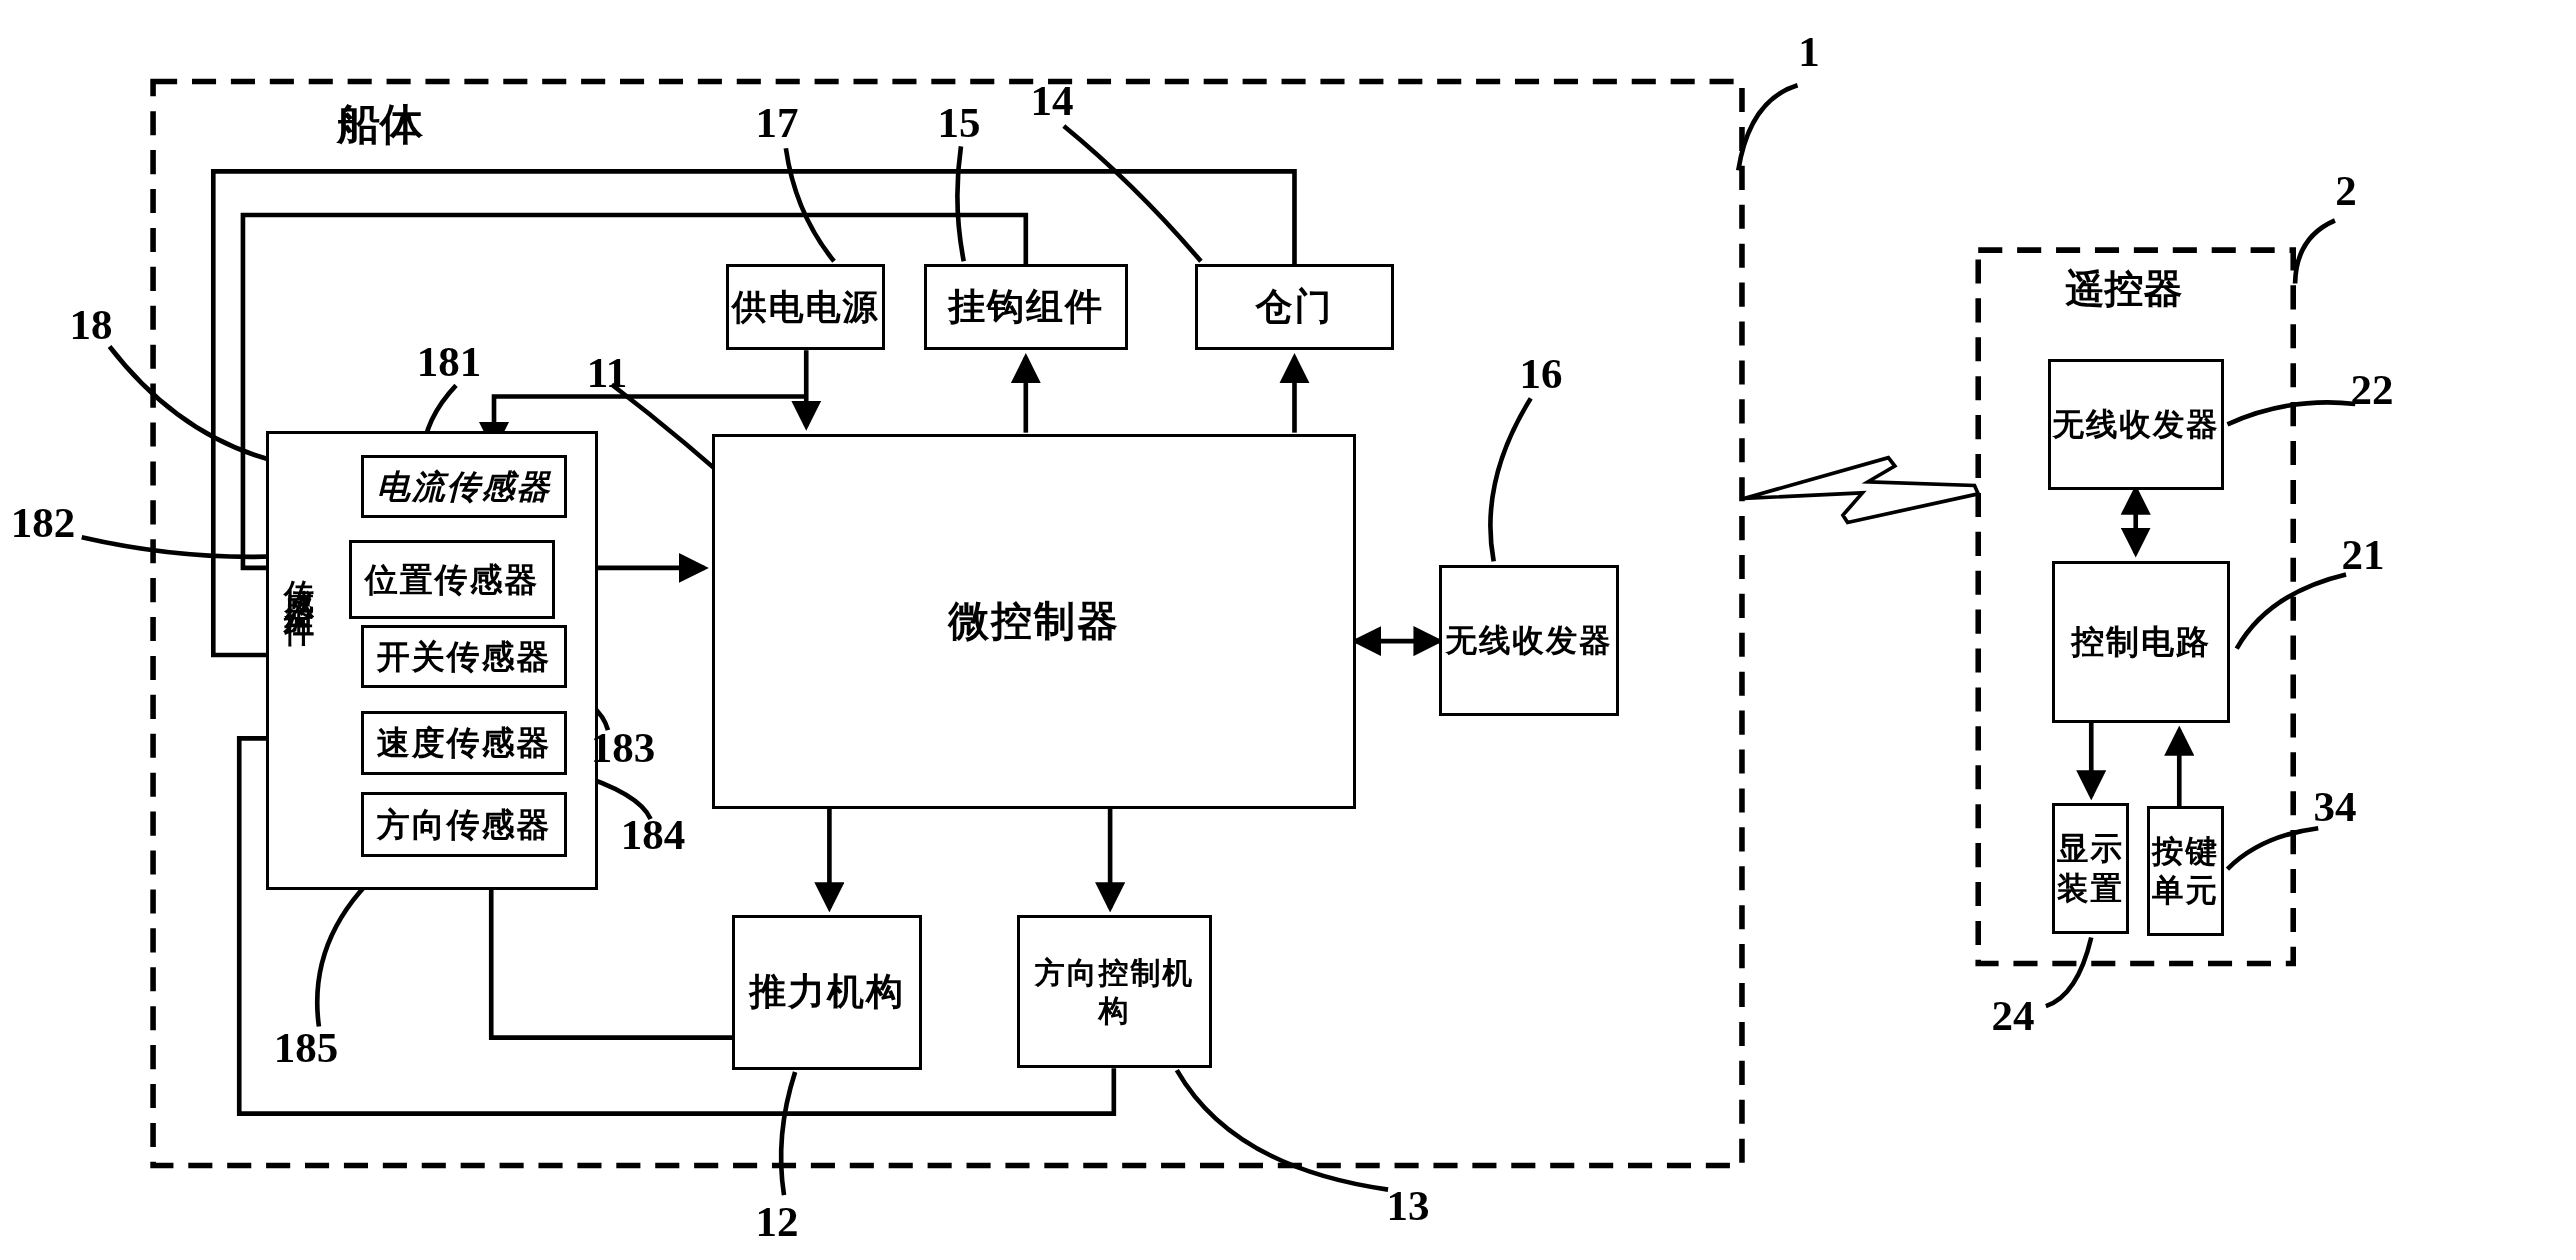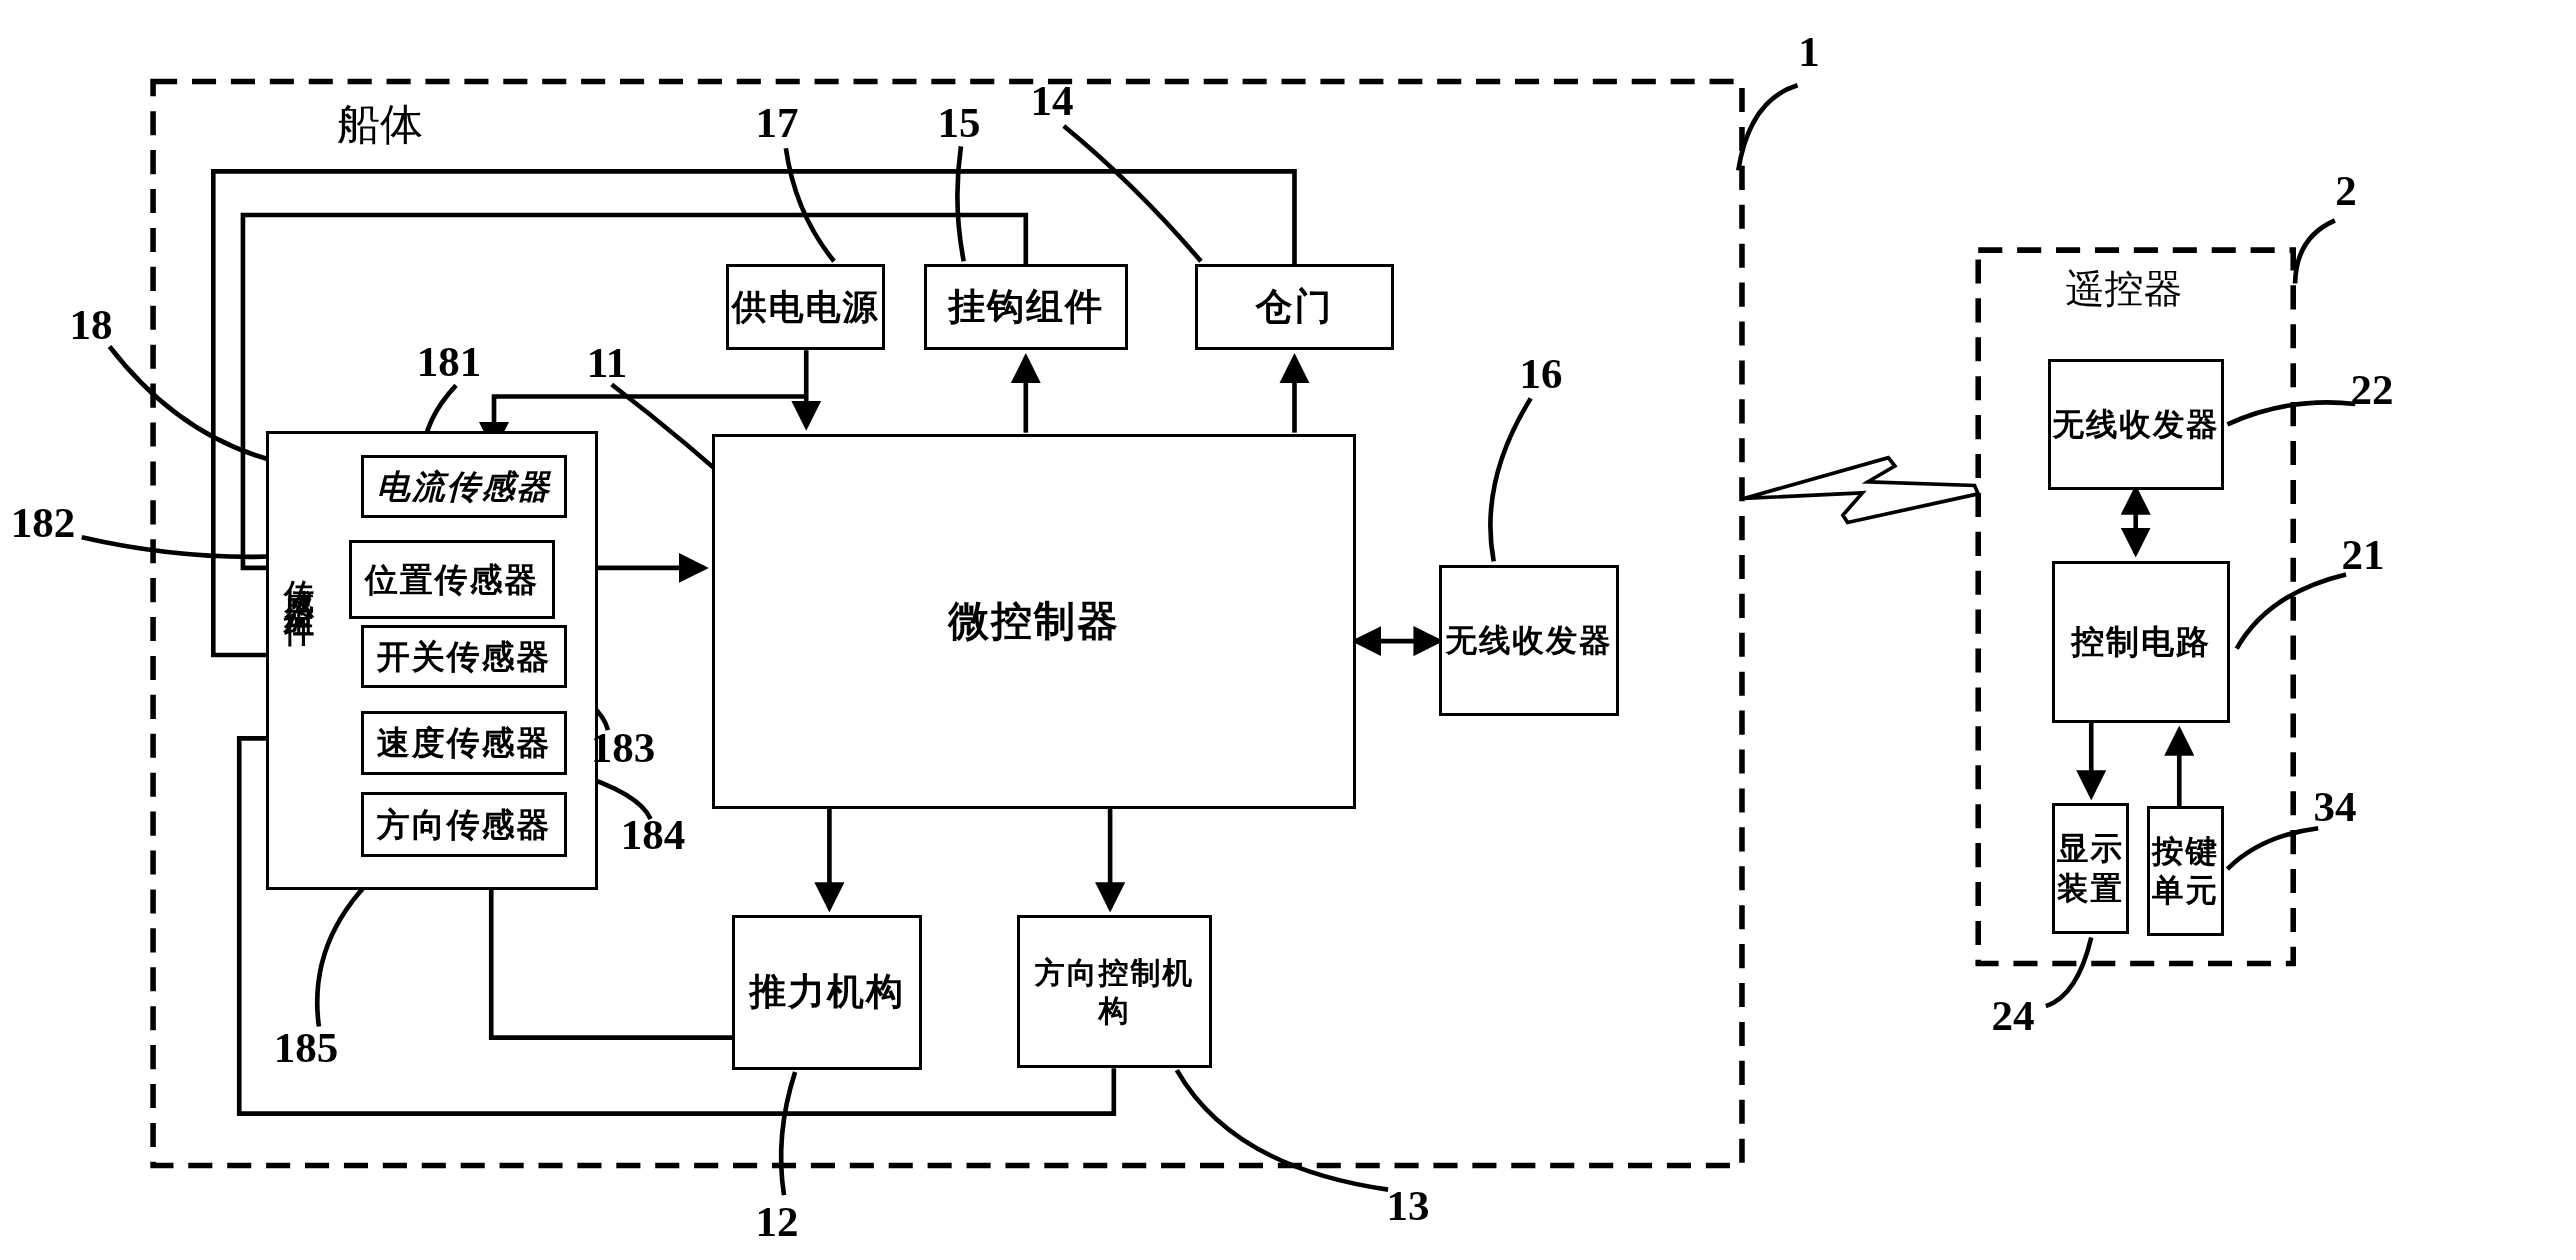--- a/index.html
+++ b/index.html
@@ -27,21 +27,21 @@
     position:absolute;
     transform:translate(-50%,-50%);
     font-family:"Liberation Serif", serif;
     font-weight:700;
     font-size:43px;
     white-space:nowrap;
   }
   .cnlabel{
     position:absolute;
     transform:translate(-50%,-50%);
-    font-weight:400;
+    font-weight:700;
     white-space:nowrap;
   }
   .vertical{
     position:absolute;
     writing-mode:vertical-rl;
     text-orientation:upright;
     font-weight:700;
     font-size:30px;
     letter-spacing:9.3px;
     line-height:1;
@@ -172,21 +172,21 @@
   </div>
   <div class="box" style="left:2052px;top:803px;width:77px;height:131px;font-size:31.5px;justify-content:center;">
     <span>显示装置</span>
   </div>
   <div class="box" style="left:2147px;top:806px;width:77px;height:130px;font-size:31.5px;">
     <span>按键单元</span>
   </div>
 
   <div class="num" style="left:1809px;top:51px;">1</div>
   <div class="num" style="left:2346px;top:190px;">2</div>
-  <div class="num" style="left:607px;top:362px;">11</div>
+  <div class="num" style="left:607px;top:372px;">11</div>
   <div class="num" style="left:777px;top:1221px;">12</div>
   <div class="num" style="left:1408px;top:1205px;">13</div>
   <div class="num" style="left:1052px;top:100px;">14</div>
   <div class="num" style="left:959px;top:122px;">15</div>
   <div class="num" style="left:1541px;top:373px;">16</div>
   <div class="num" style="left:777px;top:122px;">17</div>
   <div class="num" style="left:91px;top:324px;">18</div>
   <div class="num" style="left:449px;top:361px;">181</div>
   <div class="num" style="left:43px;top:522px;">182</div>
   <div class="num" style="left:623px;top:747px;">183</div>

